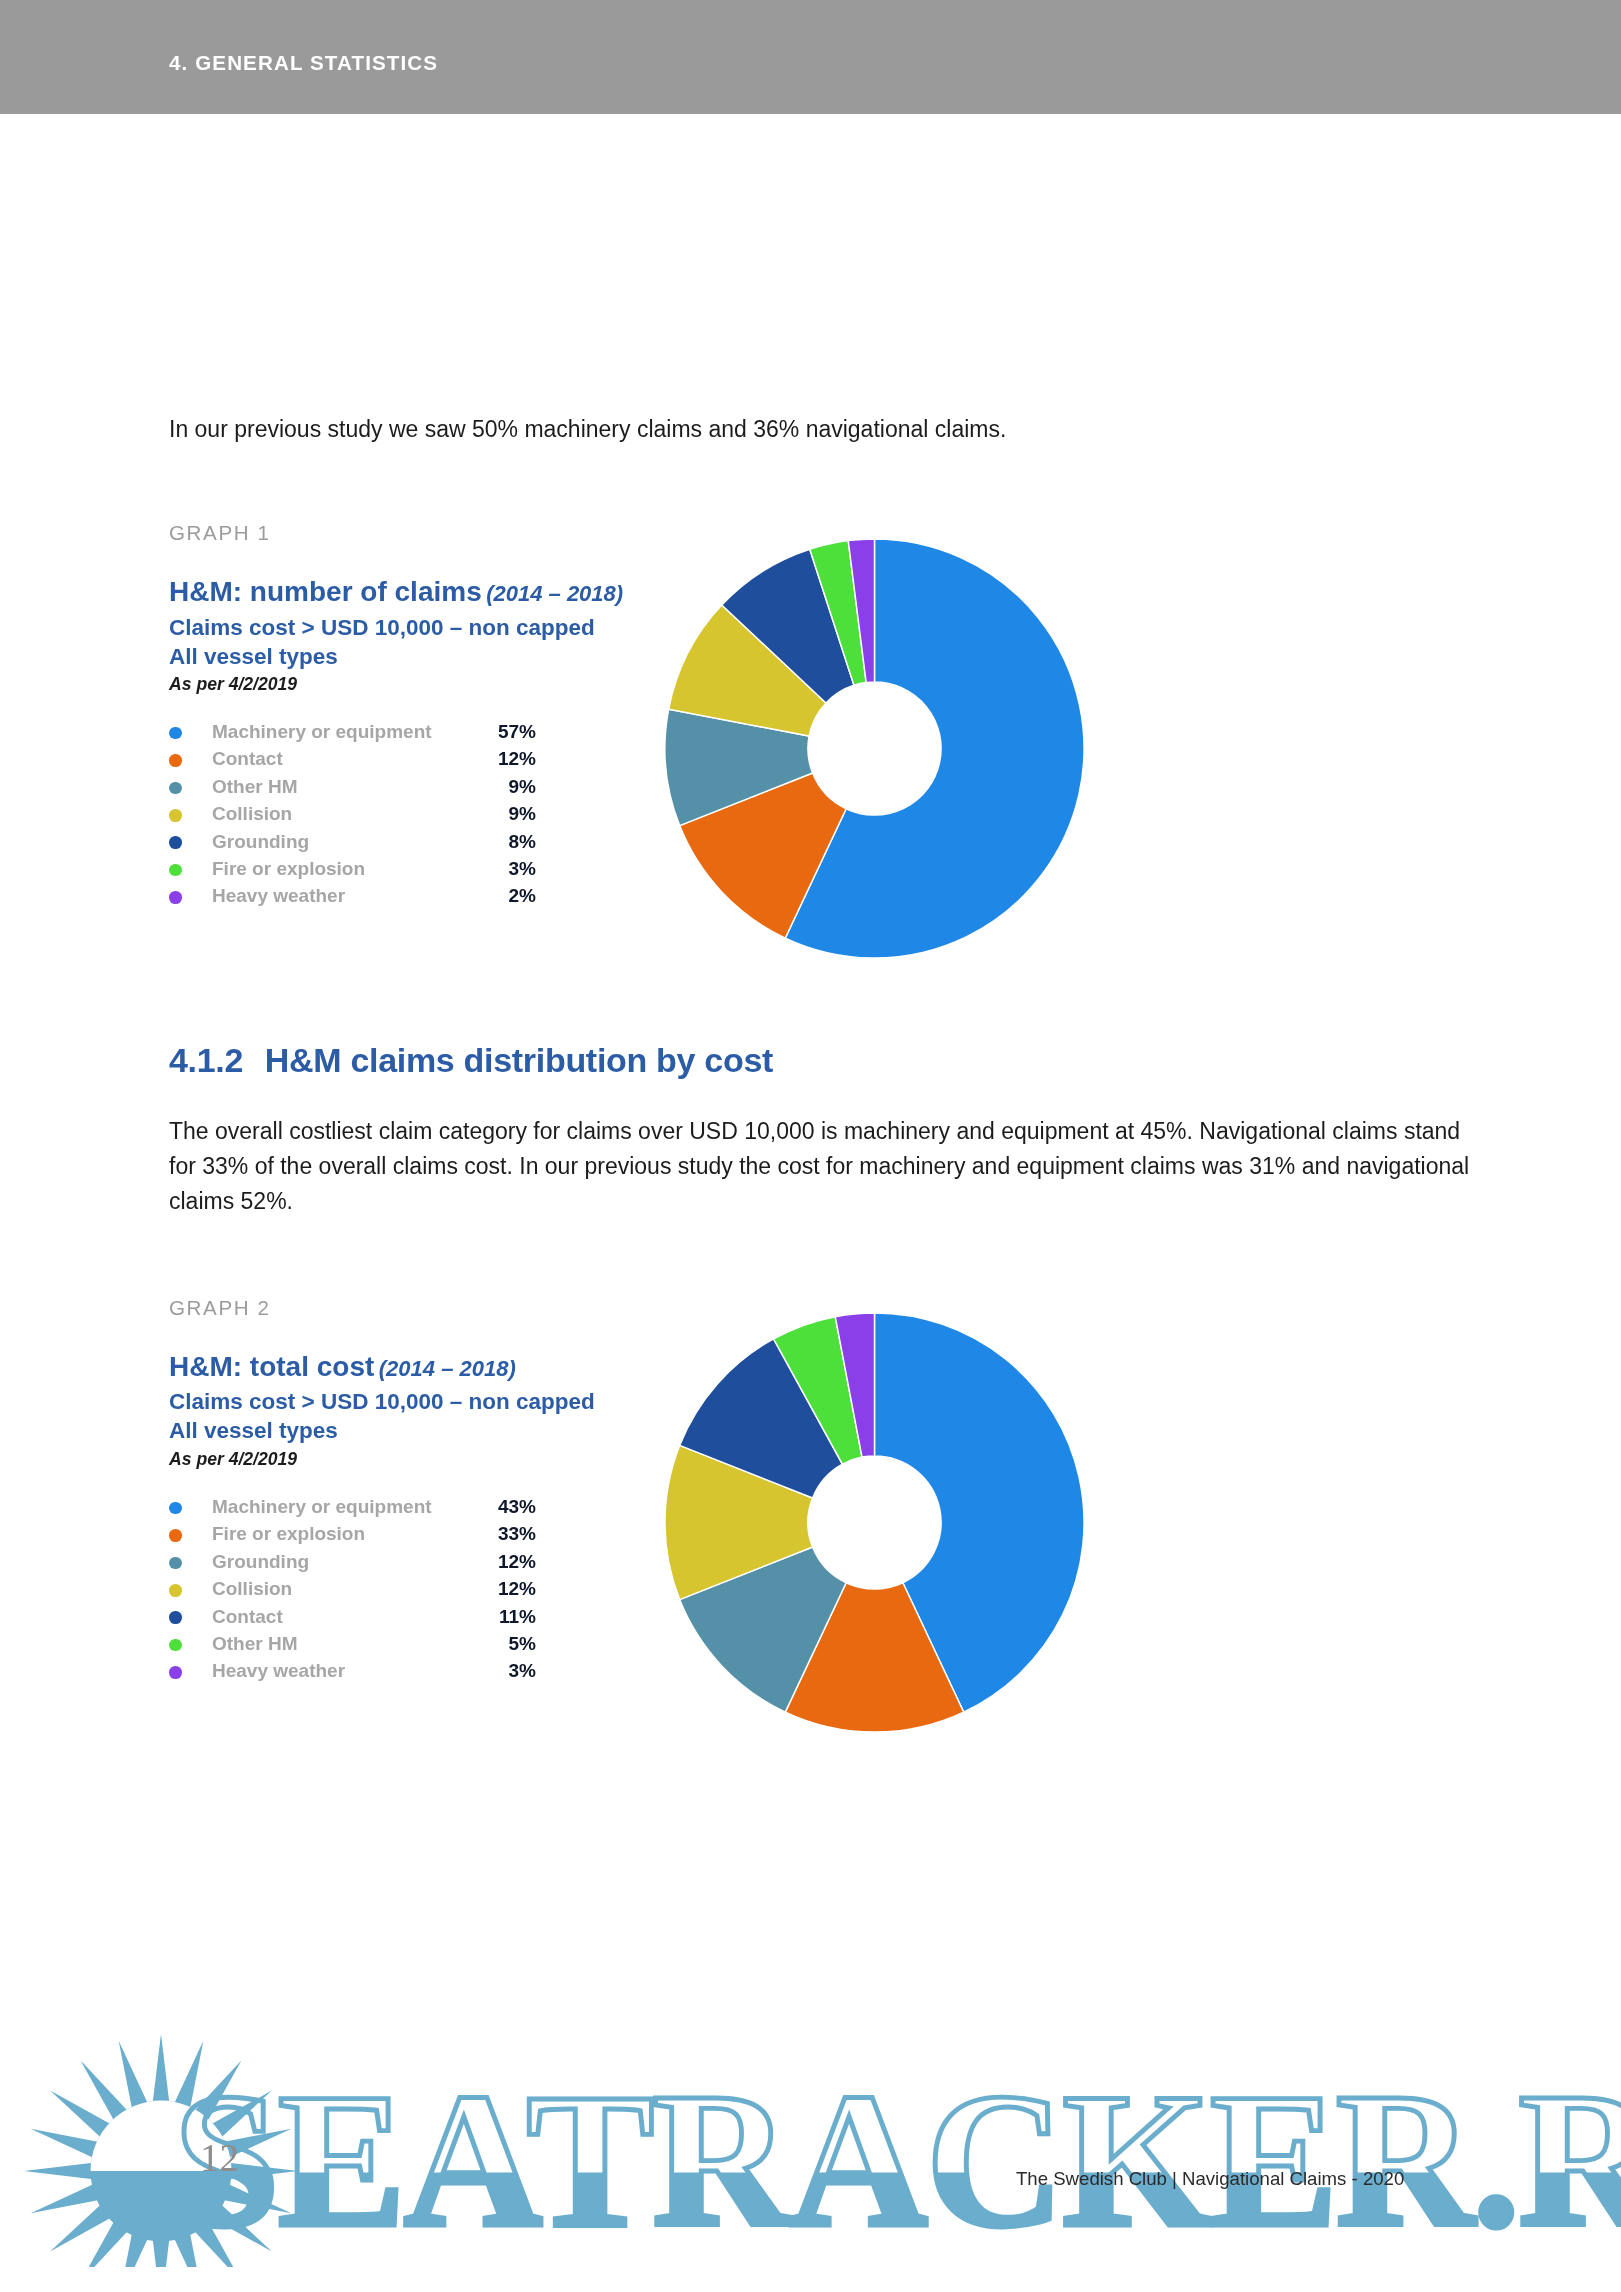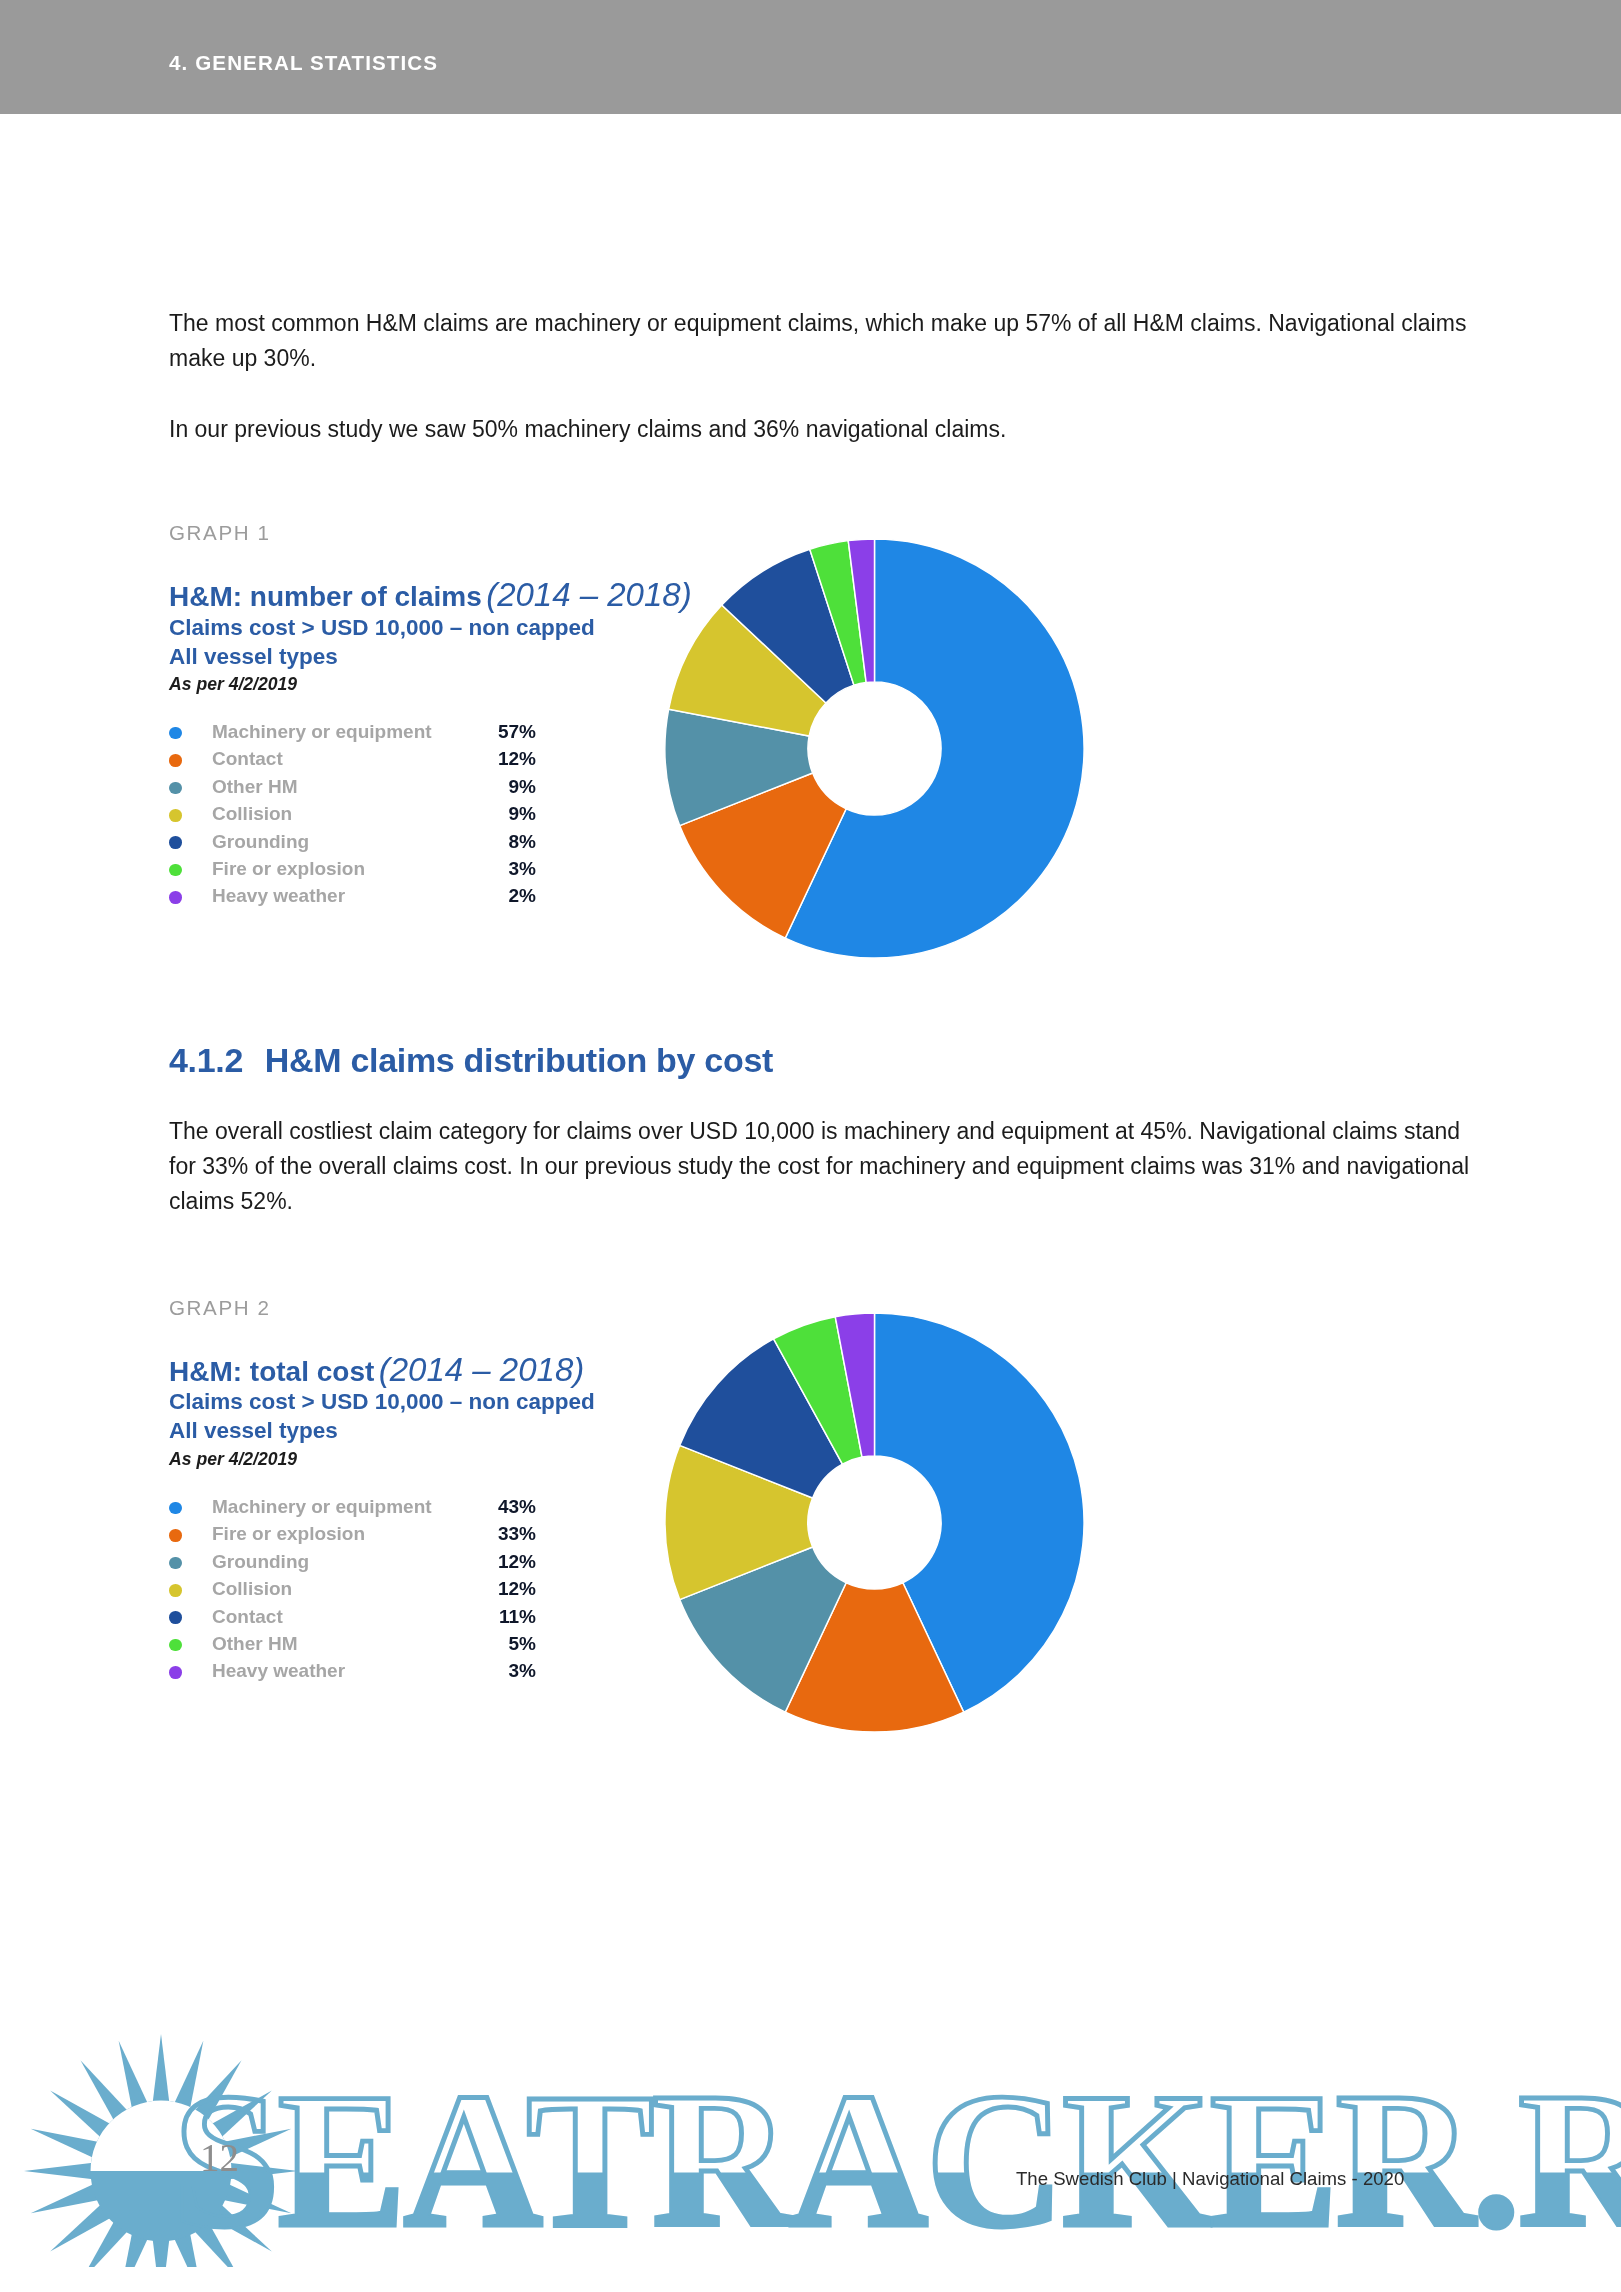--- a/index.html
+++ b/index.html
@@ -65,23 +65,23 @@
   .graph-title {
     position: absolute;
     color: #2b5ca5;
     white-space: nowrap;
   }
   .graph-title .main {
     font-size: 28px;
     font-weight: bold;
   }
   .graph-title .paren {
-    font-size: 33px;
+    font-size: 22px;
     font-style: italic;
-    font-weight: normal;
+    font-weight: bold;
     margin-top: 17px;
   }
   .graph-sub {
     position: absolute;
     color: #2b5ca5;
     font-size: 22.5px;
     font-weight: bold;
     white-space: nowrap;
   }
   .graph-asper {
@@ -181,21 +181,20 @@
   }
 </style>
 </head>
 <body>
 
 <div id="page">
 
   <div class="header-bar"></div>
   <div class="header-title">4. GENERAL STATISTICS</div>
 
-  <div class="body-par" style="top:306px; left:169px;">The most common H&amp;M claims are machinery or equipment claims, which make up 57% of all H&amp;M claims. Navigational claims make up 30%.</div>
   <div class="body-par" style="top:412px; left:169px;">In our previous study we saw 50% machinery claims and 36% navigational claims.</div>
 
   <div class="graph-label" style="top:521px; left:169px;">GRAPH 1</div>
   <div class="graph-title" style="top:576px; left:169px;">
     <span class="main">H&amp;M: number of claims</span>
     <span class="paren">(2014 – 2018)</span>
   </div>
   <div class="graph-sub" style="top:615px; left:169px;">Claims cost &gt; USD 10,000 – non capped</div>
   <div class="graph-sub" style="top:644px; left:169px;">All vessel types</div>
   <div class="graph-asper" style="top:674px; left:169px;">As per 4/2/2019</div>

